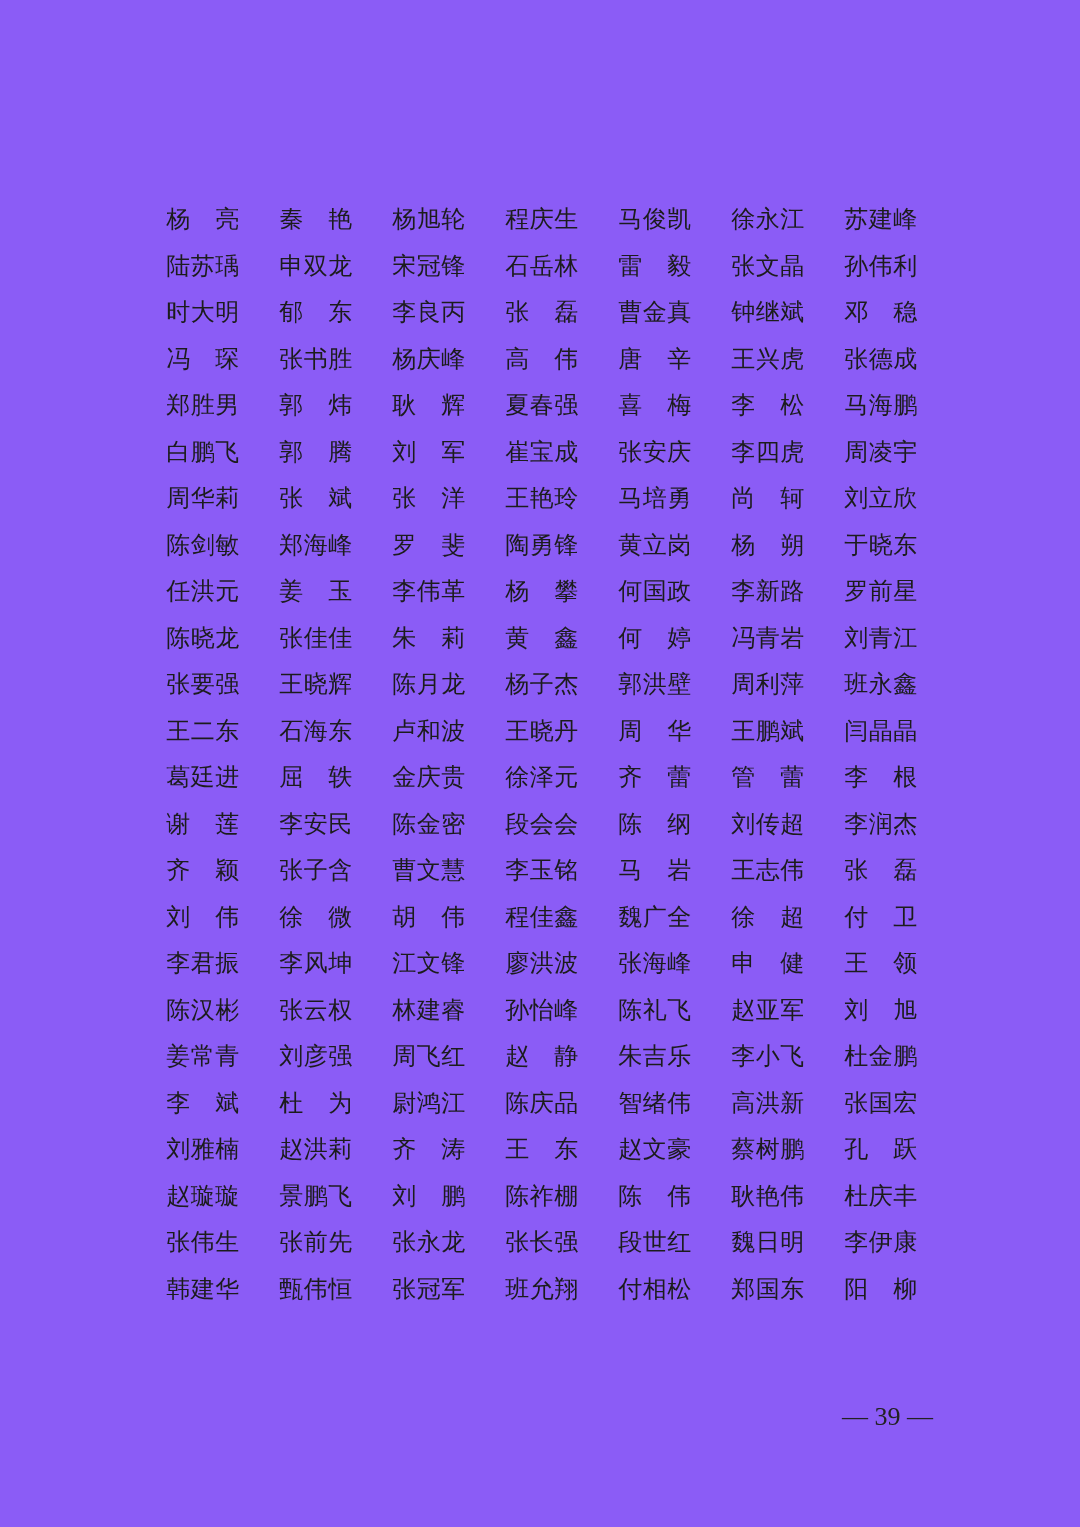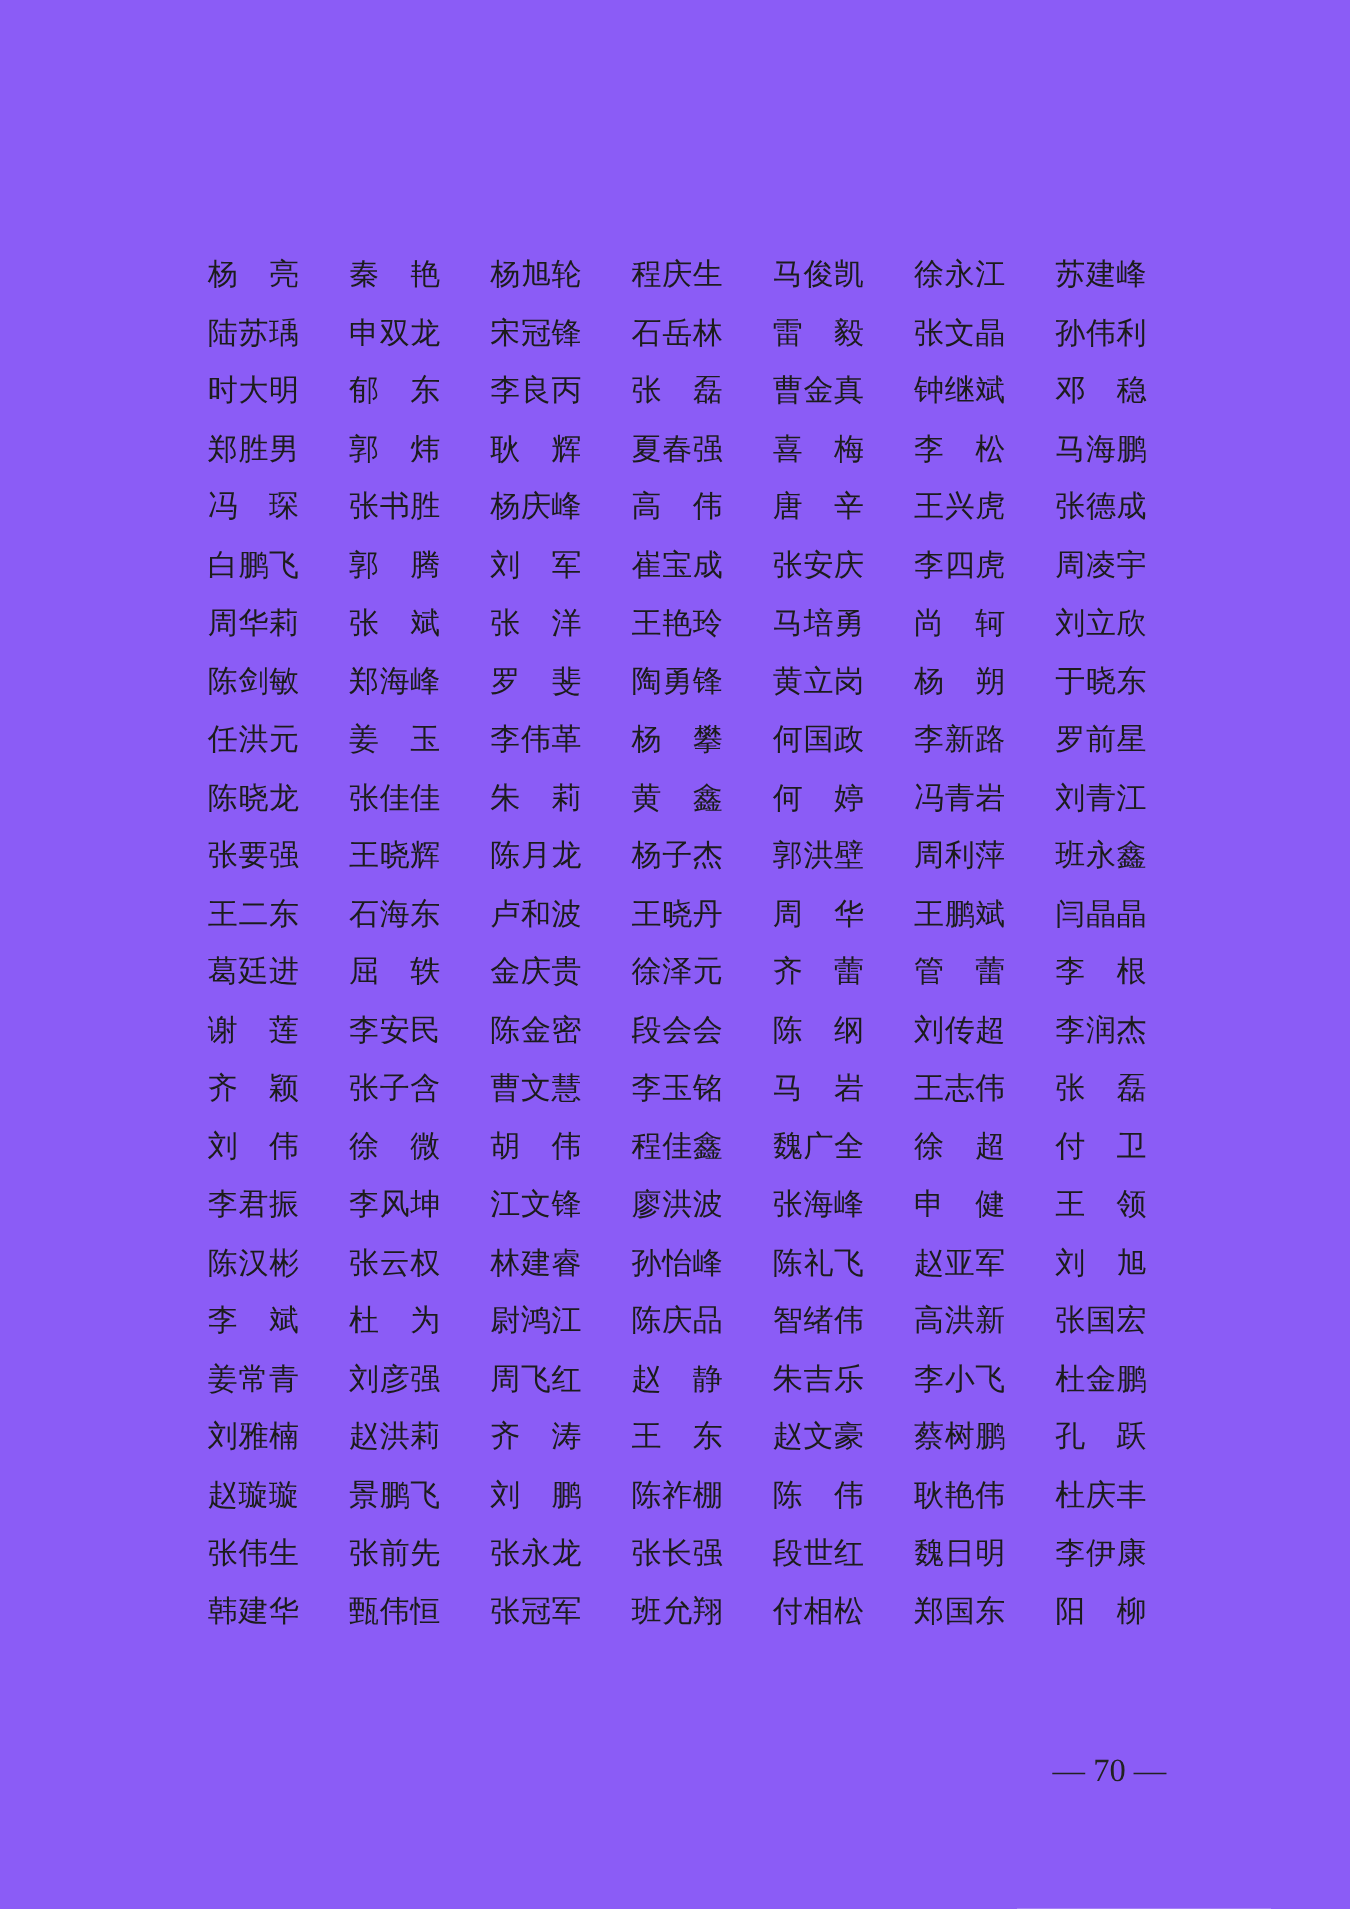--- a/index.html
+++ b/index.html
@@ -86,38 +86,38 @@
       <div class="name-row">
         <div class="name-cell"><span class="ch">时</span><span class="ch">大</span><span class="ch last">明</span></div>
         <div class="name-cell two"><span class="ch">郁</span><span class="ch last">东</span></div>
         <div class="name-cell"><span class="ch">李</span><span class="ch">良</span><span class="ch last">丙</span></div>
         <div class="name-cell two"><span class="ch">张</span><span class="ch last">磊</span></div>
         <div class="name-cell"><span class="ch">曹</span><span class="ch">金</span><span class="ch last">真</span></div>
         <div class="name-cell"><span class="ch">钟</span><span class="ch">继</span><span class="ch last">斌</span></div>
         <div class="name-cell two"><span class="ch">邓</span><span class="ch last">稳</span></div>
       </div>
       <div class="name-row">
+        <div class="name-cell two"><span class="ch">冯</span><span class="ch last">琛</span></div>
+        <div class="name-cell"><span class="ch">张</span><span class="ch">书</span><span class="ch last">胜</span></div>
+        <div class="name-cell"><span class="ch">杨</span><span class="ch">庆</span><span class="ch last">峰</span></div>
+        <div class="name-cell two"><span class="ch">高</span><span class="ch last">伟</span></div>
+        <div class="name-cell two"><span class="ch">唐</span><span class="ch last">辛</span></div>
+        <div class="name-cell"><span class="ch">王</span><span class="ch">兴</span><span class="ch last">虎</span></div>
+        <div class="name-cell"><span class="ch">张</span><span class="ch">德</span><span class="ch last">成</span></div>
+      </div>
+      <div class="name-row">
         <div class="name-cell"><span class="ch">郑</span><span class="ch">胜</span><span class="ch last">男</span></div>
         <div class="name-cell two"><span class="ch">郭</span><span class="ch last">炜</span></div>
         <div class="name-cell two"><span class="ch">耿</span><span class="ch last">辉</span></div>
         <div class="name-cell"><span class="ch">夏</span><span class="ch">春</span><span class="ch last">强</span></div>
         <div class="name-cell two"><span class="ch">喜</span><span class="ch last">梅</span></div>
         <div class="name-cell two"><span class="ch">李</span><span class="ch last">松</span></div>
         <div class="name-cell"><span class="ch">马</span><span class="ch">海</span><span class="ch last">鹏</span></div>
       </div>
       <div class="name-row">
-        <div class="name-cell two"><span class="ch">冯</span><span class="ch last">琛</span></div>
-        <div class="name-cell"><span class="ch">张</span><span class="ch">书</span><span class="ch last">胜</span></div>
-        <div class="name-cell"><span class="ch">杨</span><span class="ch">庆</span><span class="ch last">峰</span></div>
-        <div class="name-cell two"><span class="ch">高</span><span class="ch last">伟</span></div>
-        <div class="name-cell two"><span class="ch">唐</span><span class="ch last">辛</span></div>
-        <div class="name-cell"><span class="ch">王</span><span class="ch">兴</span><span class="ch last">虎</span></div>
-        <div class="name-cell"><span class="ch">张</span><span class="ch">德</span><span class="ch last">成</span></div>
-      </div>
-      <div class="name-row">
         <div class="name-cell"><span class="ch">白</span><span class="ch">鹏</span><span class="ch last">飞</span></div>
         <div class="name-cell two"><span class="ch">郭</span><span class="ch last">腾</span></div>
         <div class="name-cell two"><span class="ch">刘</span><span class="ch last">军</span></div>
         <div class="name-cell"><span class="ch">崔</span><span class="ch">宝</span><span class="ch last">成</span></div>
         <div class="name-cell"><span class="ch">张</span><span class="ch">安</span><span class="ch last">庆</span></div>
         <div class="name-cell"><span class="ch">李</span><span class="ch">四</span><span class="ch last">虎</span></div>
         <div class="name-cell"><span class="ch">周</span><span class="ch">凌</span><span class="ch last">宇</span></div>
       </div>
       <div class="name-row">
         <div class="name-cell"><span class="ch">周</span><span class="ch">华</span><span class="ch last">莉</span></div>
@@ -221,38 +221,38 @@
       <div class="name-row">
         <div class="name-cell"><span class="ch">陈</span><span class="ch">汉</span><span class="ch last">彬</span></div>
         <div class="name-cell"><span class="ch">张</span><span class="ch">云</span><span class="ch last">权</span></div>
         <div class="name-cell"><span class="ch">林</span><span class="ch">建</span><span class="ch last">睿</span></div>
         <div class="name-cell"><span class="ch">孙</span><span class="ch">怡</span><span class="ch last">峰</span></div>
         <div class="name-cell"><span class="ch">陈</span><span class="ch">礼</span><span class="ch last">飞</span></div>
         <div class="name-cell"><span class="ch">赵</span><span class="ch">亚</span><span class="ch last">军</span></div>
         <div class="name-cell two"><span class="ch">刘</span><span class="ch last">旭</span></div>
       </div>
       <div class="name-row">
+        <div class="name-cell"><span class="ch">姜</span><span class="ch">常</span><span class="ch last">青</span></div>
+        <div class="name-cell"><span class="ch">刘</span><span class="ch">彦</span><span class="ch last">强</span></div>
+        <div class="name-cell"><span class="ch">周</span><span class="ch">飞</span><span class="ch last">红</span></div>
+        <div class="name-cell two"><span class="ch">赵</span><span class="ch last">静</span></div>
+        <div class="name-cell"><span class="ch">朱</span><span class="ch">吉</span><span class="ch last">乐</span></div>
+        <div class="name-cell"><span class="ch">李</span><span class="ch">小</span><span class="ch last">飞</span></div>
+        <div class="name-cell"><span class="ch">杜</span><span class="ch">金</span><span class="ch last">鹏</span></div>
+      </div>
+      <div class="name-row">
         <div class="name-cell two"><span class="ch">李</span><span class="ch last">斌</span></div>
         <div class="name-cell two"><span class="ch">杜</span><span class="ch last">为</span></div>
         <div class="name-cell"><span class="ch">尉</span><span class="ch">鸿</span><span class="ch last">江</span></div>
         <div class="name-cell"><span class="ch">陈</span><span class="ch">庆</span><span class="ch last">品</span></div>
         <div class="name-cell"><span class="ch">智</span><span class="ch">绪</span><span class="ch last">伟</span></div>
         <div class="name-cell"><span class="ch">高</span><span class="ch">洪</span><span class="ch last">新</span></div>
         <div class="name-cell"><span class="ch">张</span><span class="ch">国</span><span class="ch last">宏</span></div>
       </div>
       <div class="name-row">
-        <div class="name-cell"><span class="ch">姜</span><span class="ch">常</span><span class="ch last">青</span></div>
-        <div class="name-cell"><span class="ch">刘</span><span class="ch">彦</span><span class="ch last">强</span></div>
-        <div class="name-cell"><span class="ch">周</span><span class="ch">飞</span><span class="ch last">红</span></div>
-        <div class="name-cell two"><span class="ch">赵</span><span class="ch last">静</span></div>
-        <div class="name-cell"><span class="ch">朱</span><span class="ch">吉</span><span class="ch last">乐</span></div>
-        <div class="name-cell"><span class="ch">李</span><span class="ch">小</span><span class="ch last">飞</span></div>
-        <div class="name-cell"><span class="ch">杜</span><span class="ch">金</span><span class="ch last">鹏</span></div>
-      </div>
-      <div class="name-row">
         <div class="name-cell"><span class="ch">刘</span><span class="ch">雅</span><span class="ch last">楠</span></div>
         <div class="name-cell"><span class="ch">赵</span><span class="ch">洪</span><span class="ch last">莉</span></div>
         <div class="name-cell two"><span class="ch">齐</span><span class="ch last">涛</span></div>
         <div class="name-cell two"><span class="ch">王</span><span class="ch last">东</span></div>
         <div class="name-cell"><span class="ch">赵</span><span class="ch">文</span><span class="ch last">豪</span></div>
         <div class="name-cell"><span class="ch">蔡</span><span class="ch">树</span><span class="ch last">鹏</span></div>
         <div class="name-cell two"><span class="ch">孔</span><span class="ch last">跃</span></div>
       </div>
       <div class="name-row">
         <div class="name-cell"><span class="ch">赵</span><span class="ch">璇</span><span class="ch last">璇</span></div>
@@ -275,14 +275,14 @@
       <div class="name-row">
         <div class="name-cell"><span class="ch">韩</span><span class="ch">建</span><span class="ch last">华</span></div>
         <div class="name-cell"><span class="ch">甄</span><span class="ch">伟</span><span class="ch last">恒</span></div>
         <div class="name-cell"><span class="ch">张</span><span class="ch">冠</span><span class="ch last">军</span></div>
         <div class="name-cell"><span class="ch">班</span><span class="ch">允</span><span class="ch last">翔</span></div>
         <div class="name-cell"><span class="ch">付</span><span class="ch">相</span><span class="ch last">松</span></div>
         <div class="name-cell"><span class="ch">郑</span><span class="ch">国</span><span class="ch last">东</span></div>
         <div class="name-cell two"><span class="ch">阳</span><span class="ch last">柳</span></div>
       </div>
     </div>
-  <div class="page-number">— 70 —</div>
+  <div class="page-number">— 39 —</div>
 </div>
 
 </body></html>

